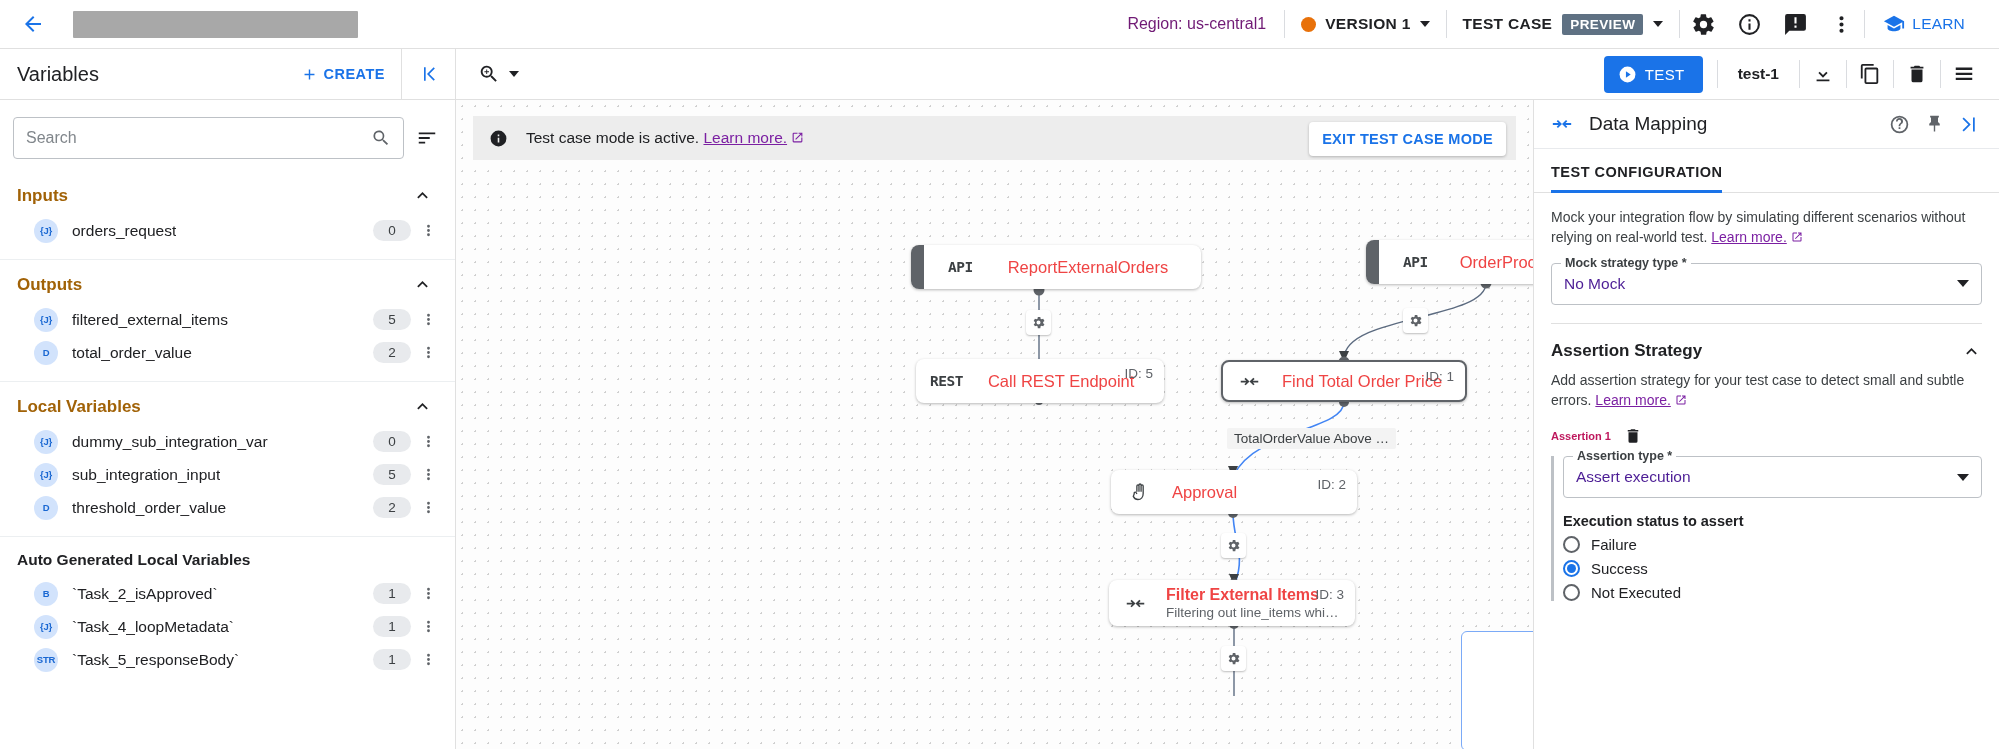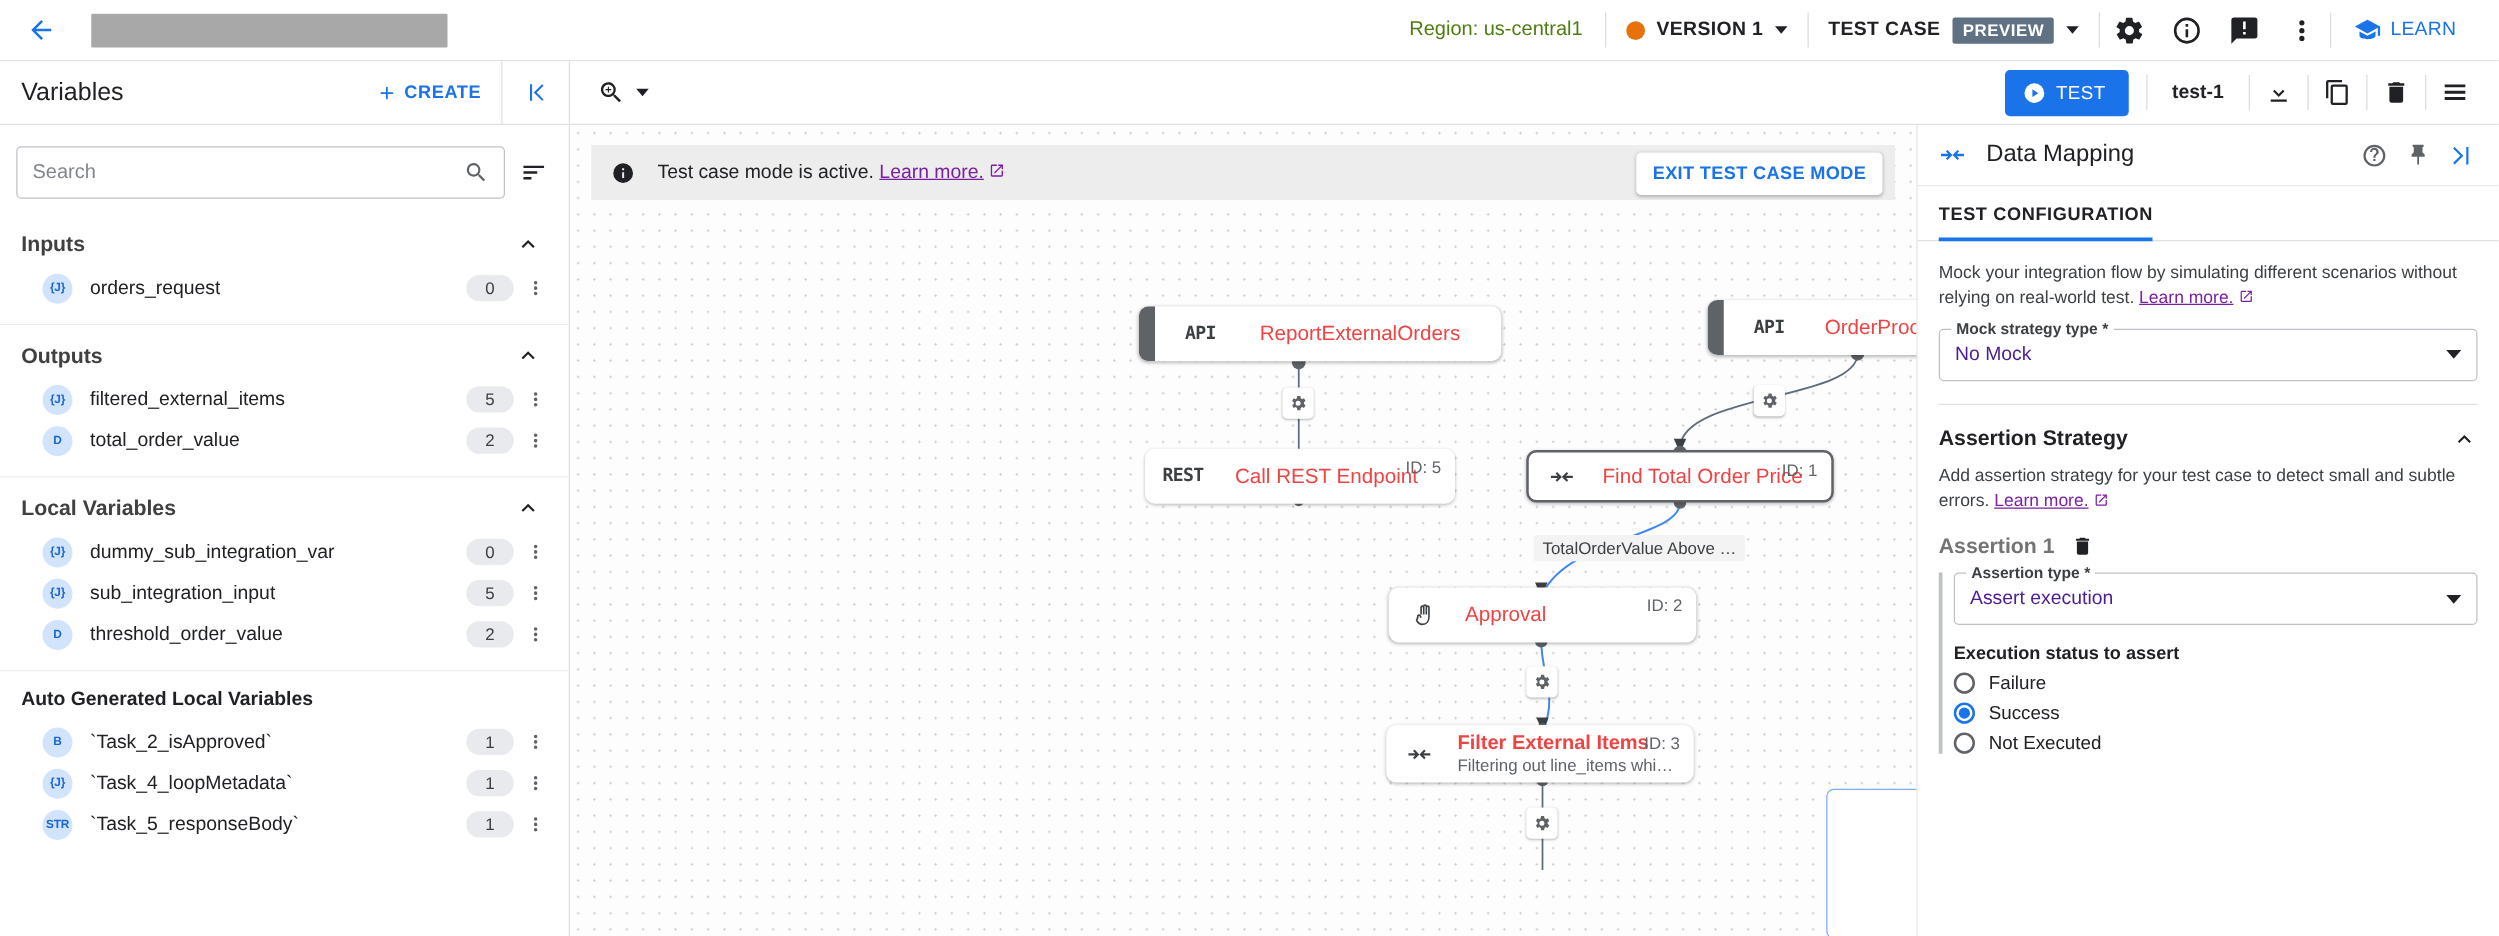--- a/index.html
+++ b/index.html
@@ -11,21 +11,21 @@
   }
   .app { width:1999px; height:749px; display:flex; flex-direction:column; }
 
   
   .topbar { height:49px; flex:0 0 49px; display:flex; align-items:center;
             border-bottom:1px solid #e0e0e0; background:#fff; padding:0 18px; }
   .back-arrow { width:30px; height:30px; display:flex; align-items:center; justify-content:center;
                 color:#1a73e8; cursor:pointer; }
   .redacted { width:285px; height:27px; background:#a8a8a8; margin-left:25px; border-radius:1px; }
   .topbar-right { margin-left:auto; display:flex; align-items:center; height:100%; }
-  .region-label { font-size:16px; color:#4d7c0f; padding-right:18px; white-space:nowrap; }
+  .region-label { font-size:16px; color:#701a75; padding-right:18px; white-space:nowrap; }
   .tb-div { width:1px; height:28px; background:#dadce0; }
   .version-group { display:flex; align-items:center; gap:9px; padding:0 16px; cursor:pointer; }
   .version-dot { width:15px; height:15px; border-radius:50%; background:#e8710a; }
   .version-text { font-size:15.5px; font-weight:bold; letter-spacing:.3px; color:#202124; }
   .caret { width:0;height:0;border-left:5px solid transparent;border-right:5px solid transparent;
            border-top:6px solid #202124; }
   .testcase-group { display:flex; align-items:center; gap:10px; padding:0 16px; cursor:pointer; }
   .testcase-text { font-size:15.5px; font-weight:bold; letter-spacing:.3px; }
   .preview-badge { background:#5f7183; color:#fff; font-size:13.5px; font-weight:bold;
                    letter-spacing:.4px; padding:3px 8px; border-radius:2px; }
@@ -61,21 +61,21 @@
   .search-row { display:flex; align-items:center; gap:12px; padding:17px 17px 12px 13px; }
   .search-box { flex:1; height:42px; border:1px solid #bdc1c6; border-radius:4px;
                 display:flex; align-items:center; padding:0 12px; gap:8px; }
   .search-box input { border:none; outline:none; flex:1; font-size:16px;
                       font-family:"Liberation Sans", sans-serif; color:#202124; background:transparent; }
   .search-box input::placeholder { color:#80868b; }
   .sort-icon { color:#202124; cursor:pointer; display:flex; }
   .grp { border-bottom:1px solid #eceff1; padding-bottom:12px; }
   .grp:last-child{border-bottom:none;}
   .grp-head { display:flex; align-items:center; padding:14px 22px 8px 17px; }
-  .grp-title { font-size:17px; font-weight:bold; color:#404040; }
+  .grp-title { font-size:17px; font-weight:bold; color:#a16207; }
   .grp-chevron { margin-left:auto; color:#202124; cursor:pointer; display:flex; }
   .var-row { display:flex; align-items:center; height:33px; padding:0 14px 0 34px; cursor:pointer; }
   .badge { width:24px; height:24px; border-radius:50%; background:#d2e3fc; color:#1967d2;
            display:flex; align-items:center; justify-content:center; flex:0 0 24px;
            font-size:9.5px; font-weight:bold; letter-spacing:-.2px; }
   .var-name { margin-left:14px; font-size:15.5px; color:#202124; white-space:nowrap;
               overflow:hidden; text-overflow:ellipsis; }
   .count-chip { margin-left:auto; background:#e8eaed; color:#3c4043; border-radius:11px;
                 min-width:38px; height:21px; display:flex; align-items:center; justify-content:center;
                 font-size:13.5px; }
@@ -141,21 +141,21 @@
            height:42px; display:flex; align-items:center; padding:0 12px; cursor:pointer; }
   .field-label { position:absolute; top:-8px; left:9px; background:#fff; padding:0 4px;
                  font-size:12.5px; font-weight:bold; color:#3c4043; }
   .field-value { font-size:15.5px; color:#4c1d95; }
   .field-caret { margin-left:auto; width:0;height:0;border-left:6px solid transparent;
                  border-right:6px solid transparent;border-top:7px solid #202124; }
   .divider { height:1px; background:#e0e0e0; margin-top:18px; }
   .sect-head { display:flex; align-items:center; padding:17px 17px 0 17px; }
   .sect-title { font-size:17px; font-weight:bold; color:#202124; }
   .assert-row { display:flex; align-items:center; gap:13px; margin-top:17px; }
-  .assert-title { font-size:17px; font-weight:bold; color:#737373; }
+  .assert-title { font-size:11px; font-weight:bold; color:#be185d; }
   .assert-card { border-left:3px solid #bdc1c6; padding-left:9px; margin-top:4px; }
   .radio-label { font-size:14.5px; font-weight:bold; color:#202124; margin-top:15px; }
   .radio-row { display:flex; align-items:center; gap:11px; margin-top:7px; cursor:pointer; }
   .radio { width:17px; height:17px; border-radius:50%; border:2px solid #5f6368;
            flex:0 0 17px; position:relative; }
   .radio.on { border-color:#1a73e8; }
   .radio.on::after { content:""; position:absolute; left:50%; top:50%; width:9px; height:9px;
                      margin:-4.5px 0 0 -4.5px; border-radius:50%; background:#1a73e8; }
   .radio-text { font-size:15px; color:#202124; }
   .add-assert { margin-top:16px; display:inline-flex; align-items:center; gap:8px; background:#fff;

